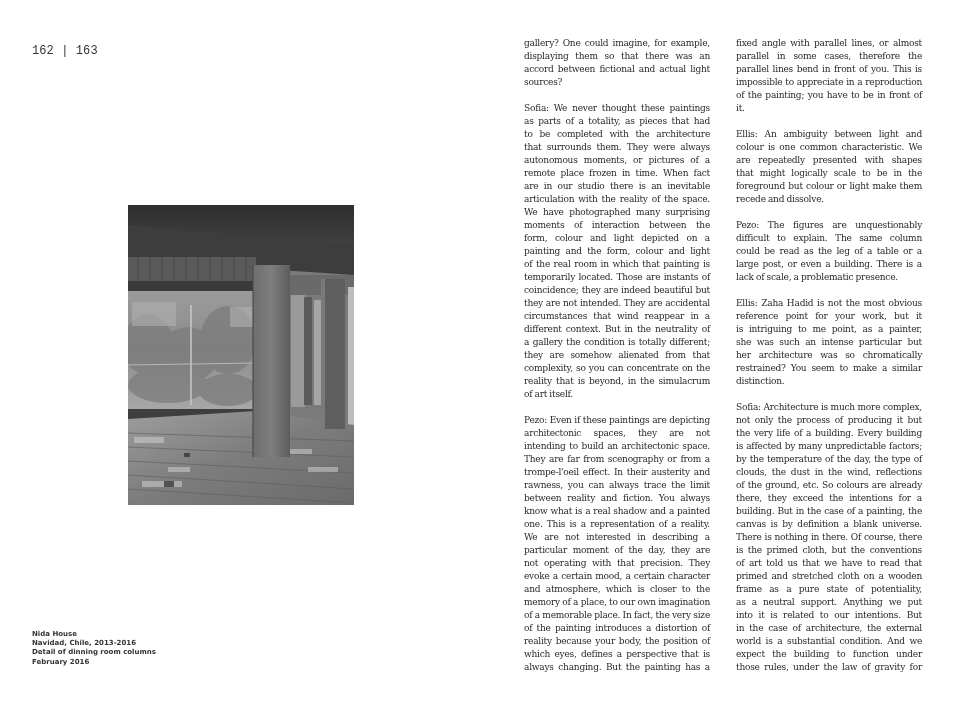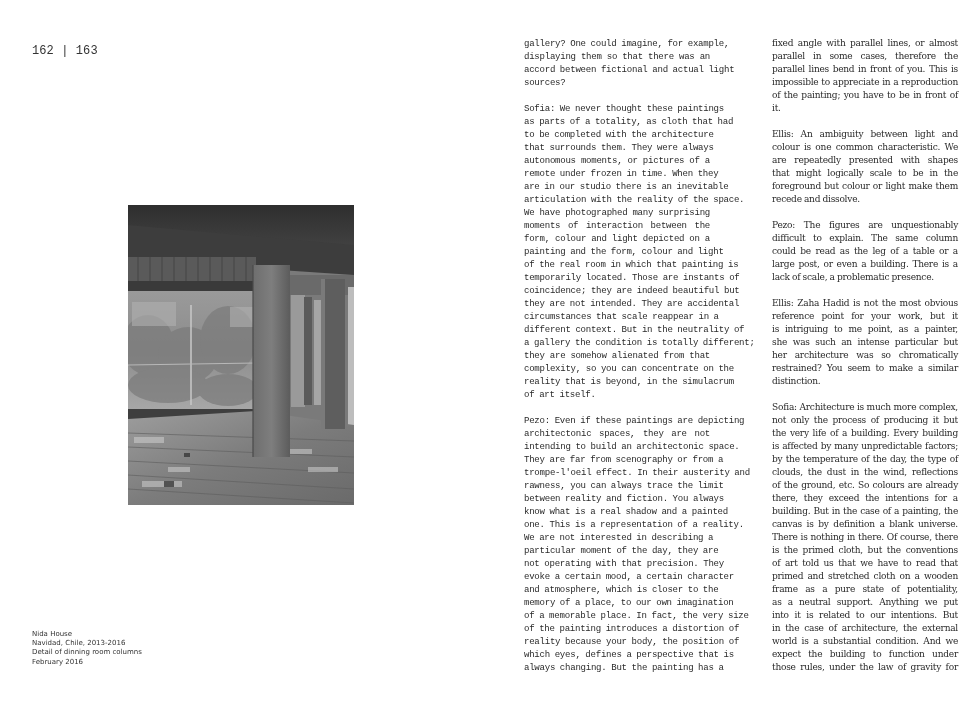--- a/index.html
+++ b/index.html
@@ -6,34 +6,35 @@
   body { width: 964px; height: 723px; position: relative; overflow: hidden; }
   .folio {
     position: absolute; left: 32px; top: 44px;
     font-family: Liberation Mono, monospace; font-size: 12px; color: #333;
     letter-spacing: 0.1px;
   }
   .caption {
     position: absolute; left: 32px; top: 630px;
     font-family: "DejaVu Sans", sans-serif; font-size: 7px; color: #333;
     line-height: 9.2px;
+    font-weight: bold;
   }
   .caption div { white-space: nowrap; }
   .photo {
     position: absolute; left: 128px; top: 205px; width: 226px; height: 300px;
     overflow: hidden; background: #7a7a7a;
   }
   .photo svg { display: block; }
   .col {
     position: absolute; top: 37px; width: 186px;
     font-family: "DejaVu Serif", serif; font-size: 9.05px; color: #2a2a2a;
     line-height: 13px;
   }
-  .col-left { left: 524px; font-family: Liberation Mono, monospace; }
-  .col-right { left: 736px; margin-left: 36px; }
+  .col-left { left: 524px; }
+  .col-right { left: 736px; }
   .line {
     height: 13px; white-space: nowrap; text-align: justify;
     text-align-last: justify; overflow: visible; letter-spacing: -0.25px;
     word-spacing: -0.4px;
   }
   .line.last { text-align-last: left; }
   .line.blank { height: 13px; }
 </style>
 </head>
 <body>
@@ -137,36 +138,36 @@
   <div>February 2016</div>
 </div>
 
 <div class="col col-left" id="col-left">
     <div class="line">gallery? One could imagine, for example,</div>
     <div class="line">displaying them so that there was an</div>
     <div class="line">accord between fictional and actual light</div>
     <div class="line last">sources?</div>
     <div class="line blank"></div>
     <div class="line">Sofia: We never thought these paintings</div>
-    <div class="line">as parts of a totality, as cloth that had</div>
+    <div class="line">as parts of a totality, as pieces that had</div>
     <div class="line">to be completed with the architecture</div>
     <div class="line">that surrounds them. They were always</div>
     <div class="line">autonomous moments, or pictures of a</div>
-    <div class="line">remote under frozen in time. When they</div>
+    <div class="line">remote place frozen in time. When fact</div>
     <div class="line">are in our studio there is an inevitable</div>
     <div class="line">articulation with the reality of the space.</div>
     <div class="line">We have photographed many surprising</div>
     <div class="line">moments of interaction between the</div>
     <div class="line">form, colour and light depicted on a</div>
     <div class="line">painting and the form, colour and light</div>
     <div class="line">of the real room in which that painting is</div>
     <div class="line">temporarily located. Those are instants of</div>
     <div class="line">coincidence; they are indeed beautiful but</div>
     <div class="line">they are not intended. They are accidental</div>
-    <div class="line">circumstances that scale reappear in a</div>
+    <div class="line">circumstances that wind reappear in a</div>
     <div class="line">different context. But in the neutrality of</div>
     <div class="line">a gallery the condition is totally different;</div>
     <div class="line">they are somehow alienated from that</div>
     <div class="line">complexity, so you can concentrate on the</div>
     <div class="line">reality that is beyond, in the simulacrum</div>
     <div class="line last">of art itself.</div>
     <div class="line blank"></div>
     <div class="line">Pezo: Even if these paintings are depicting</div>
     <div class="line">architectonic spaces, they are not</div>
     <div class="line">intending to build an architectonic space.</div>

